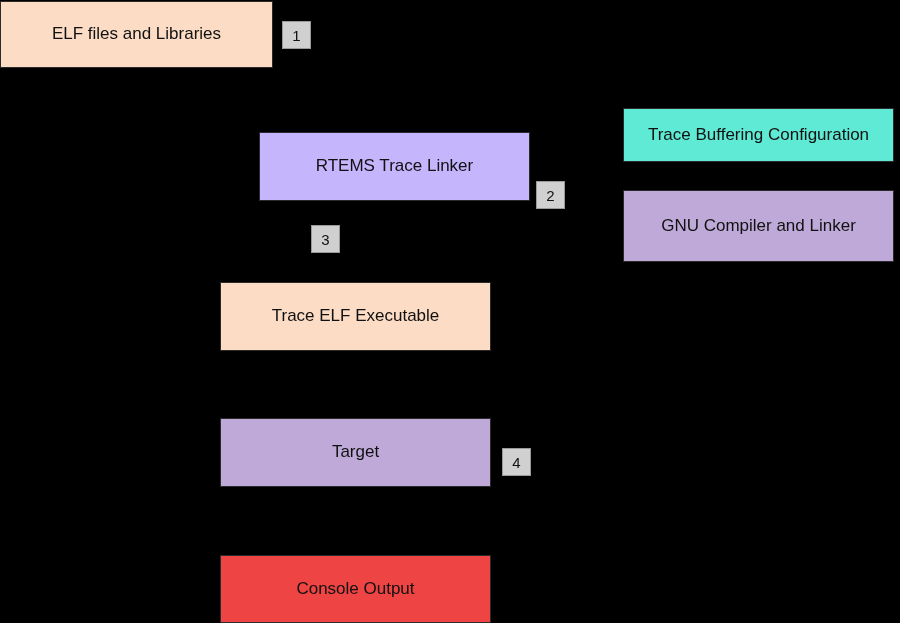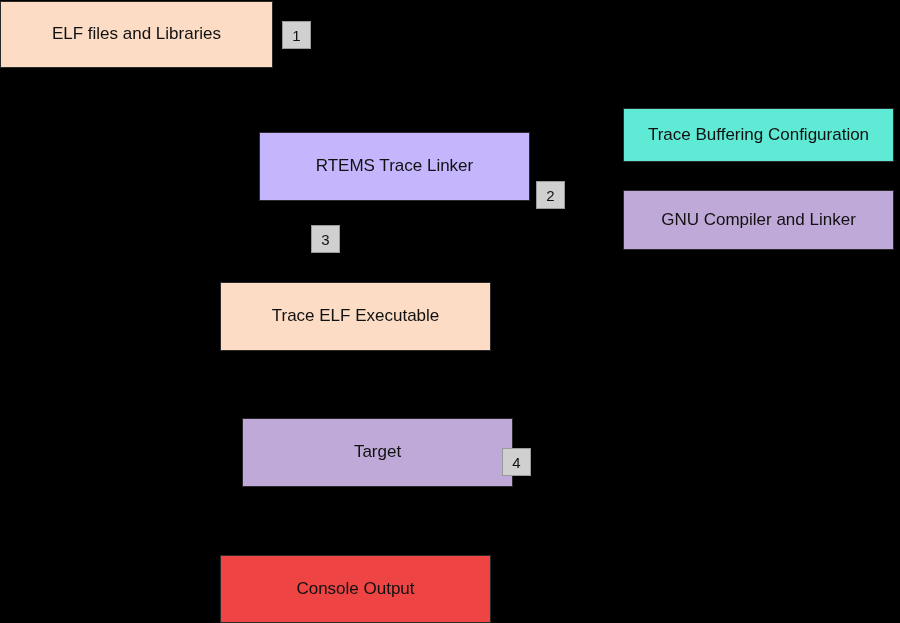--- a/index.html
+++ b/index.html
@@ -61,27 +61,27 @@
 
 <div class="node" style="left: 0px; top: 1px; width: 273px; height: 67px; background: rgb(252, 220, 196);">
       <span class="node-label">ELF files and Libraries</span>
     </div>
     <div class="node" style="left: 623px; top: 108px; width: 271px; height: 54px; background: #5eead4;">
       <span class="node-label">Trace Buffering Configuration</span>
     </div>
     <div class="node" style="left: 220px; top: 132px; width: 271px; height: 69px; background: #c4b5fd; margin-left: 39px;">
       <span class="node-label">RTEMS Trace Linker</span>
     </div>
-    <div class="node" style="left: 623px; top: 190px; width: 271px; height: 60px; background: rgb(191, 169, 217);">
+    <div class="node" style="left: 623px; top: 190px; width: 271px; height: 72px; background: rgb(191, 169, 217);">
       <span class="node-label">GNU Compiler and Linker</span>
     </div>
     <div class="node" style="left: 220px; top: 282px; width: 271px; height: 69px; background: rgb(252, 220, 196); text-align: center;">
       <span class="node-label">Trace ELF Executable</span>
     </div>
-    <div class="node" style="left: 220px; top: 418px; width: 271px; height: 69px; background: rgb(191, 169, 217); margin-left: 22px;">
+    <div class="node" style="left: 220px; top: 418px; width: 271px; height: 69px; background: rgb(191, 169, 217);">
       <span class="node-label">Target</span>
     </div>
     <div class="node" style="left: 220px; top: 555px; width: 271px; height: 68px; background: #ef4444;">
       <span class="node-label">Console Output</span>
     </div>
     <div class="badge" style="left: 282px; top: 21px; width: 29px; height: 28px;">
       <span class="badge-label">1</span>
     </div>
     <div class="badge" style="left: 536px; top: 181px; width: 29px; height: 28px;">
       <span class="badge-label">2</span>

